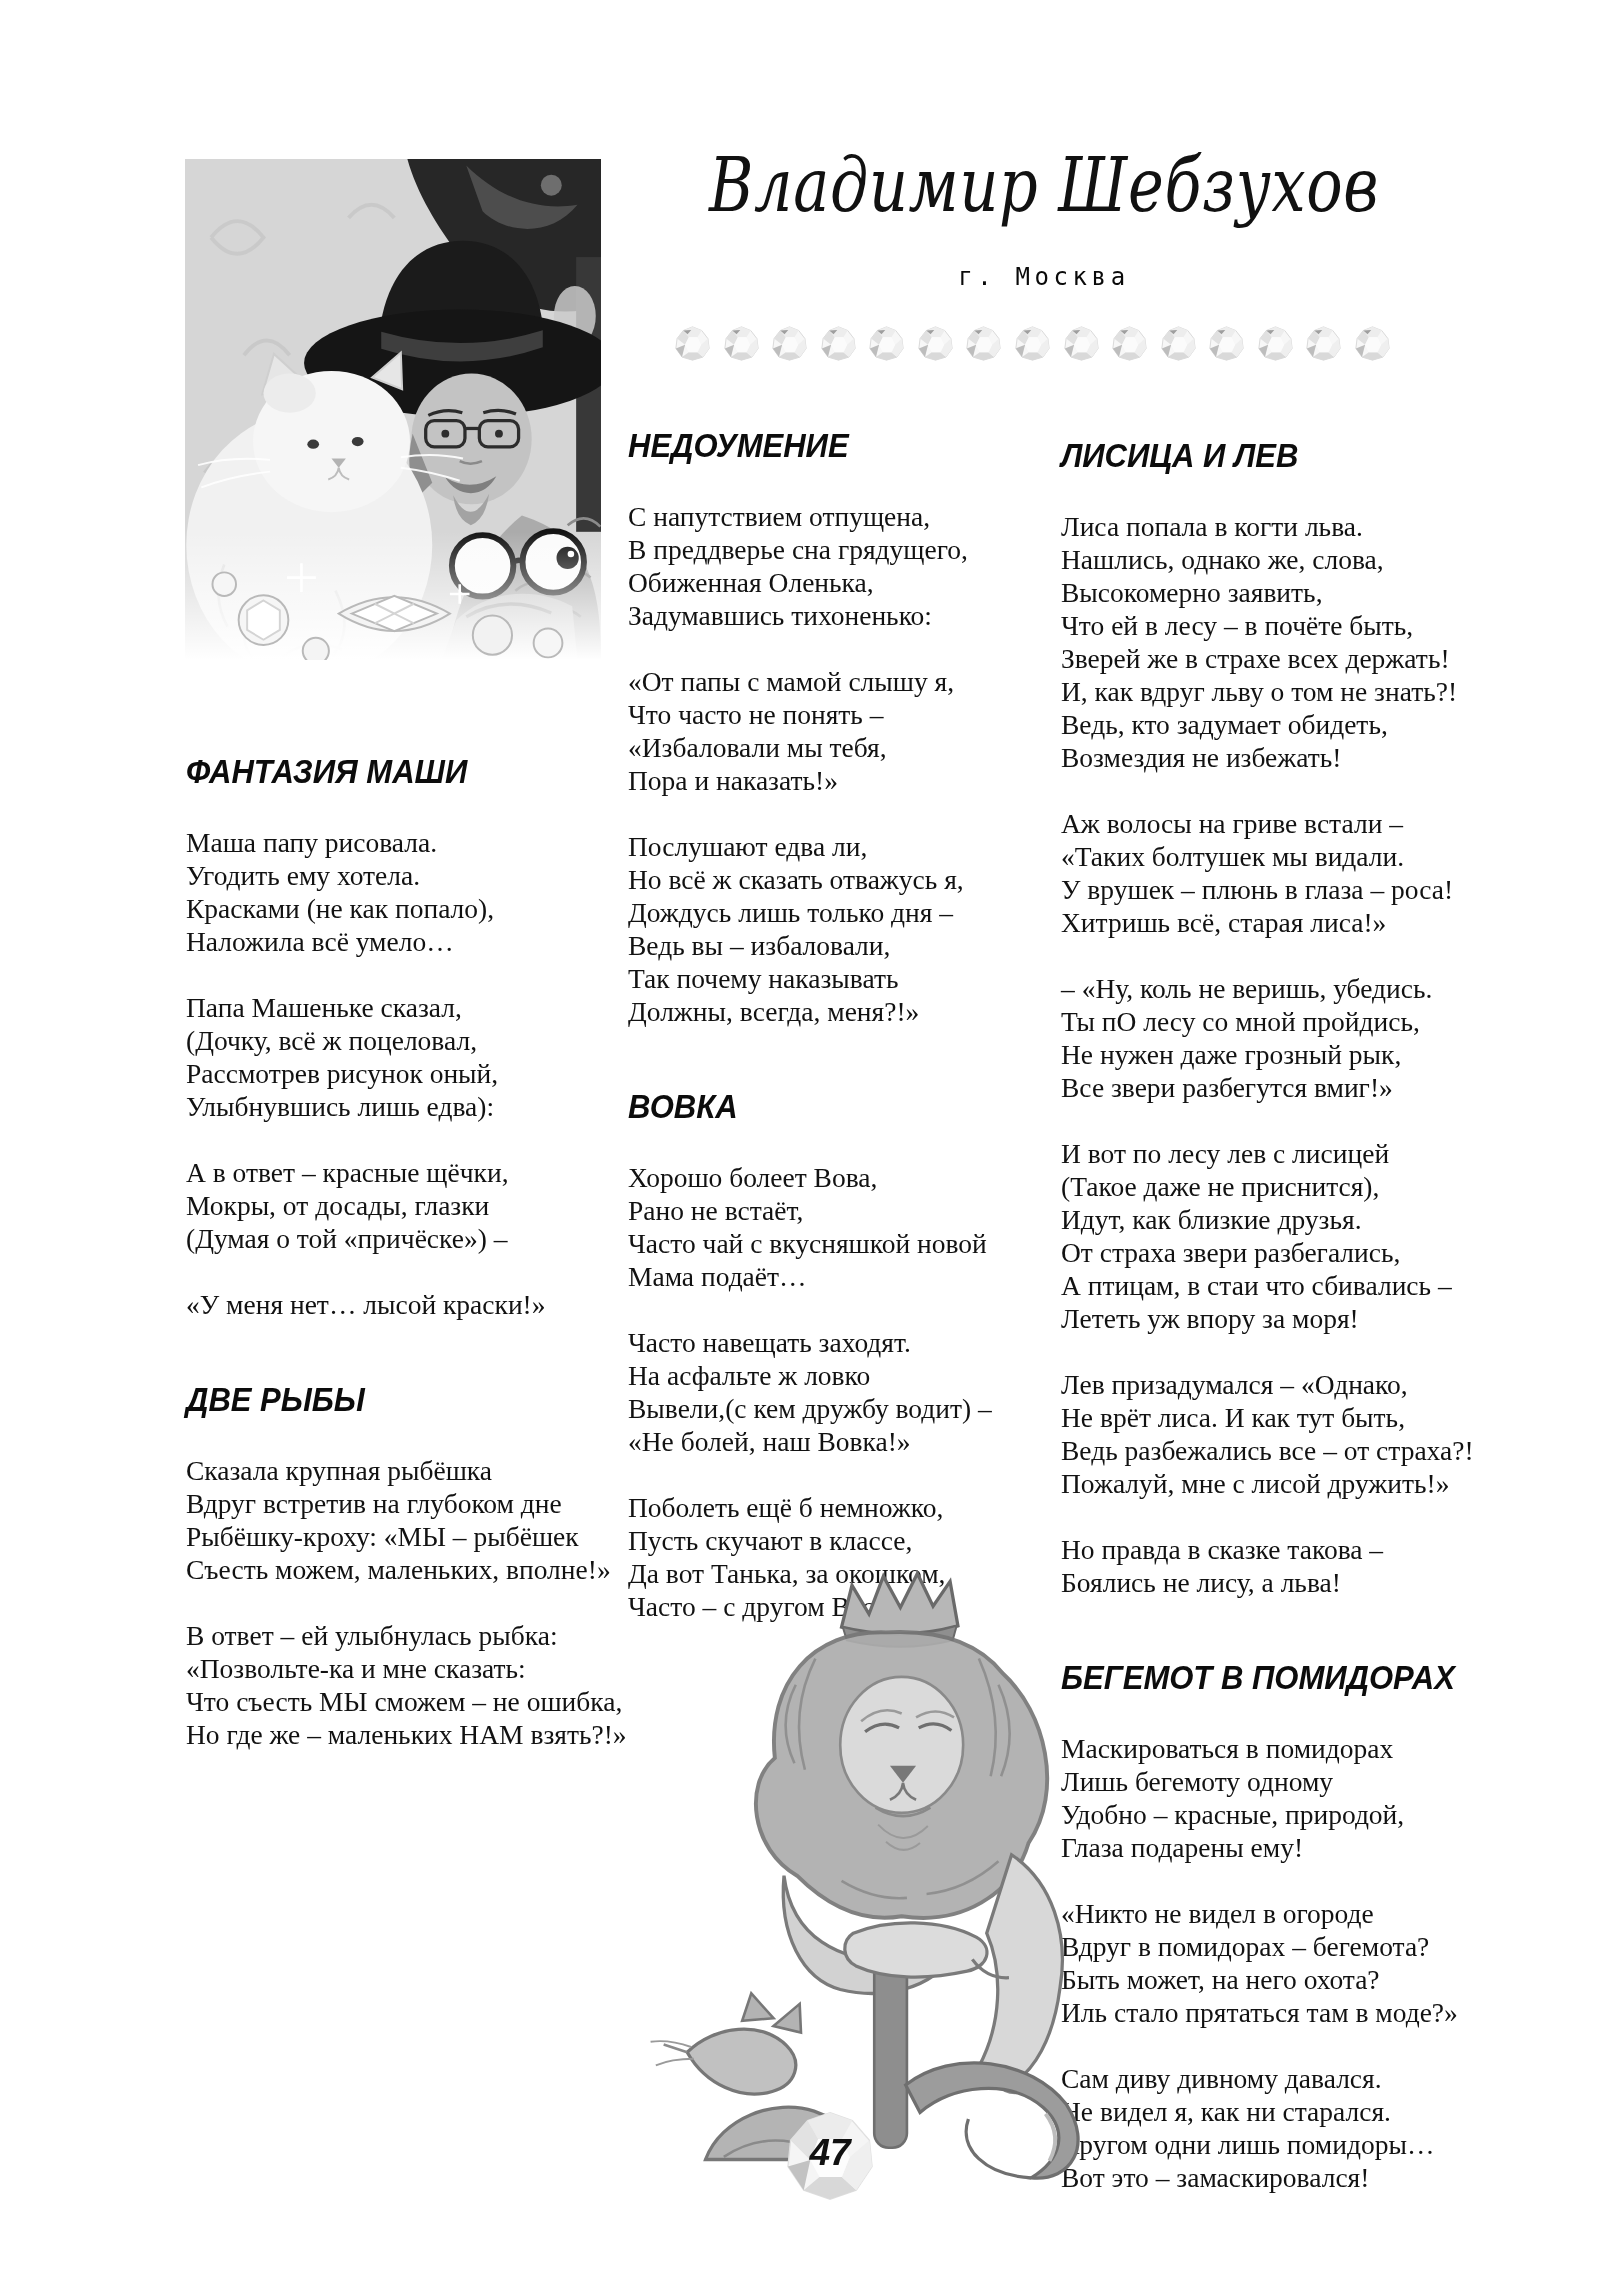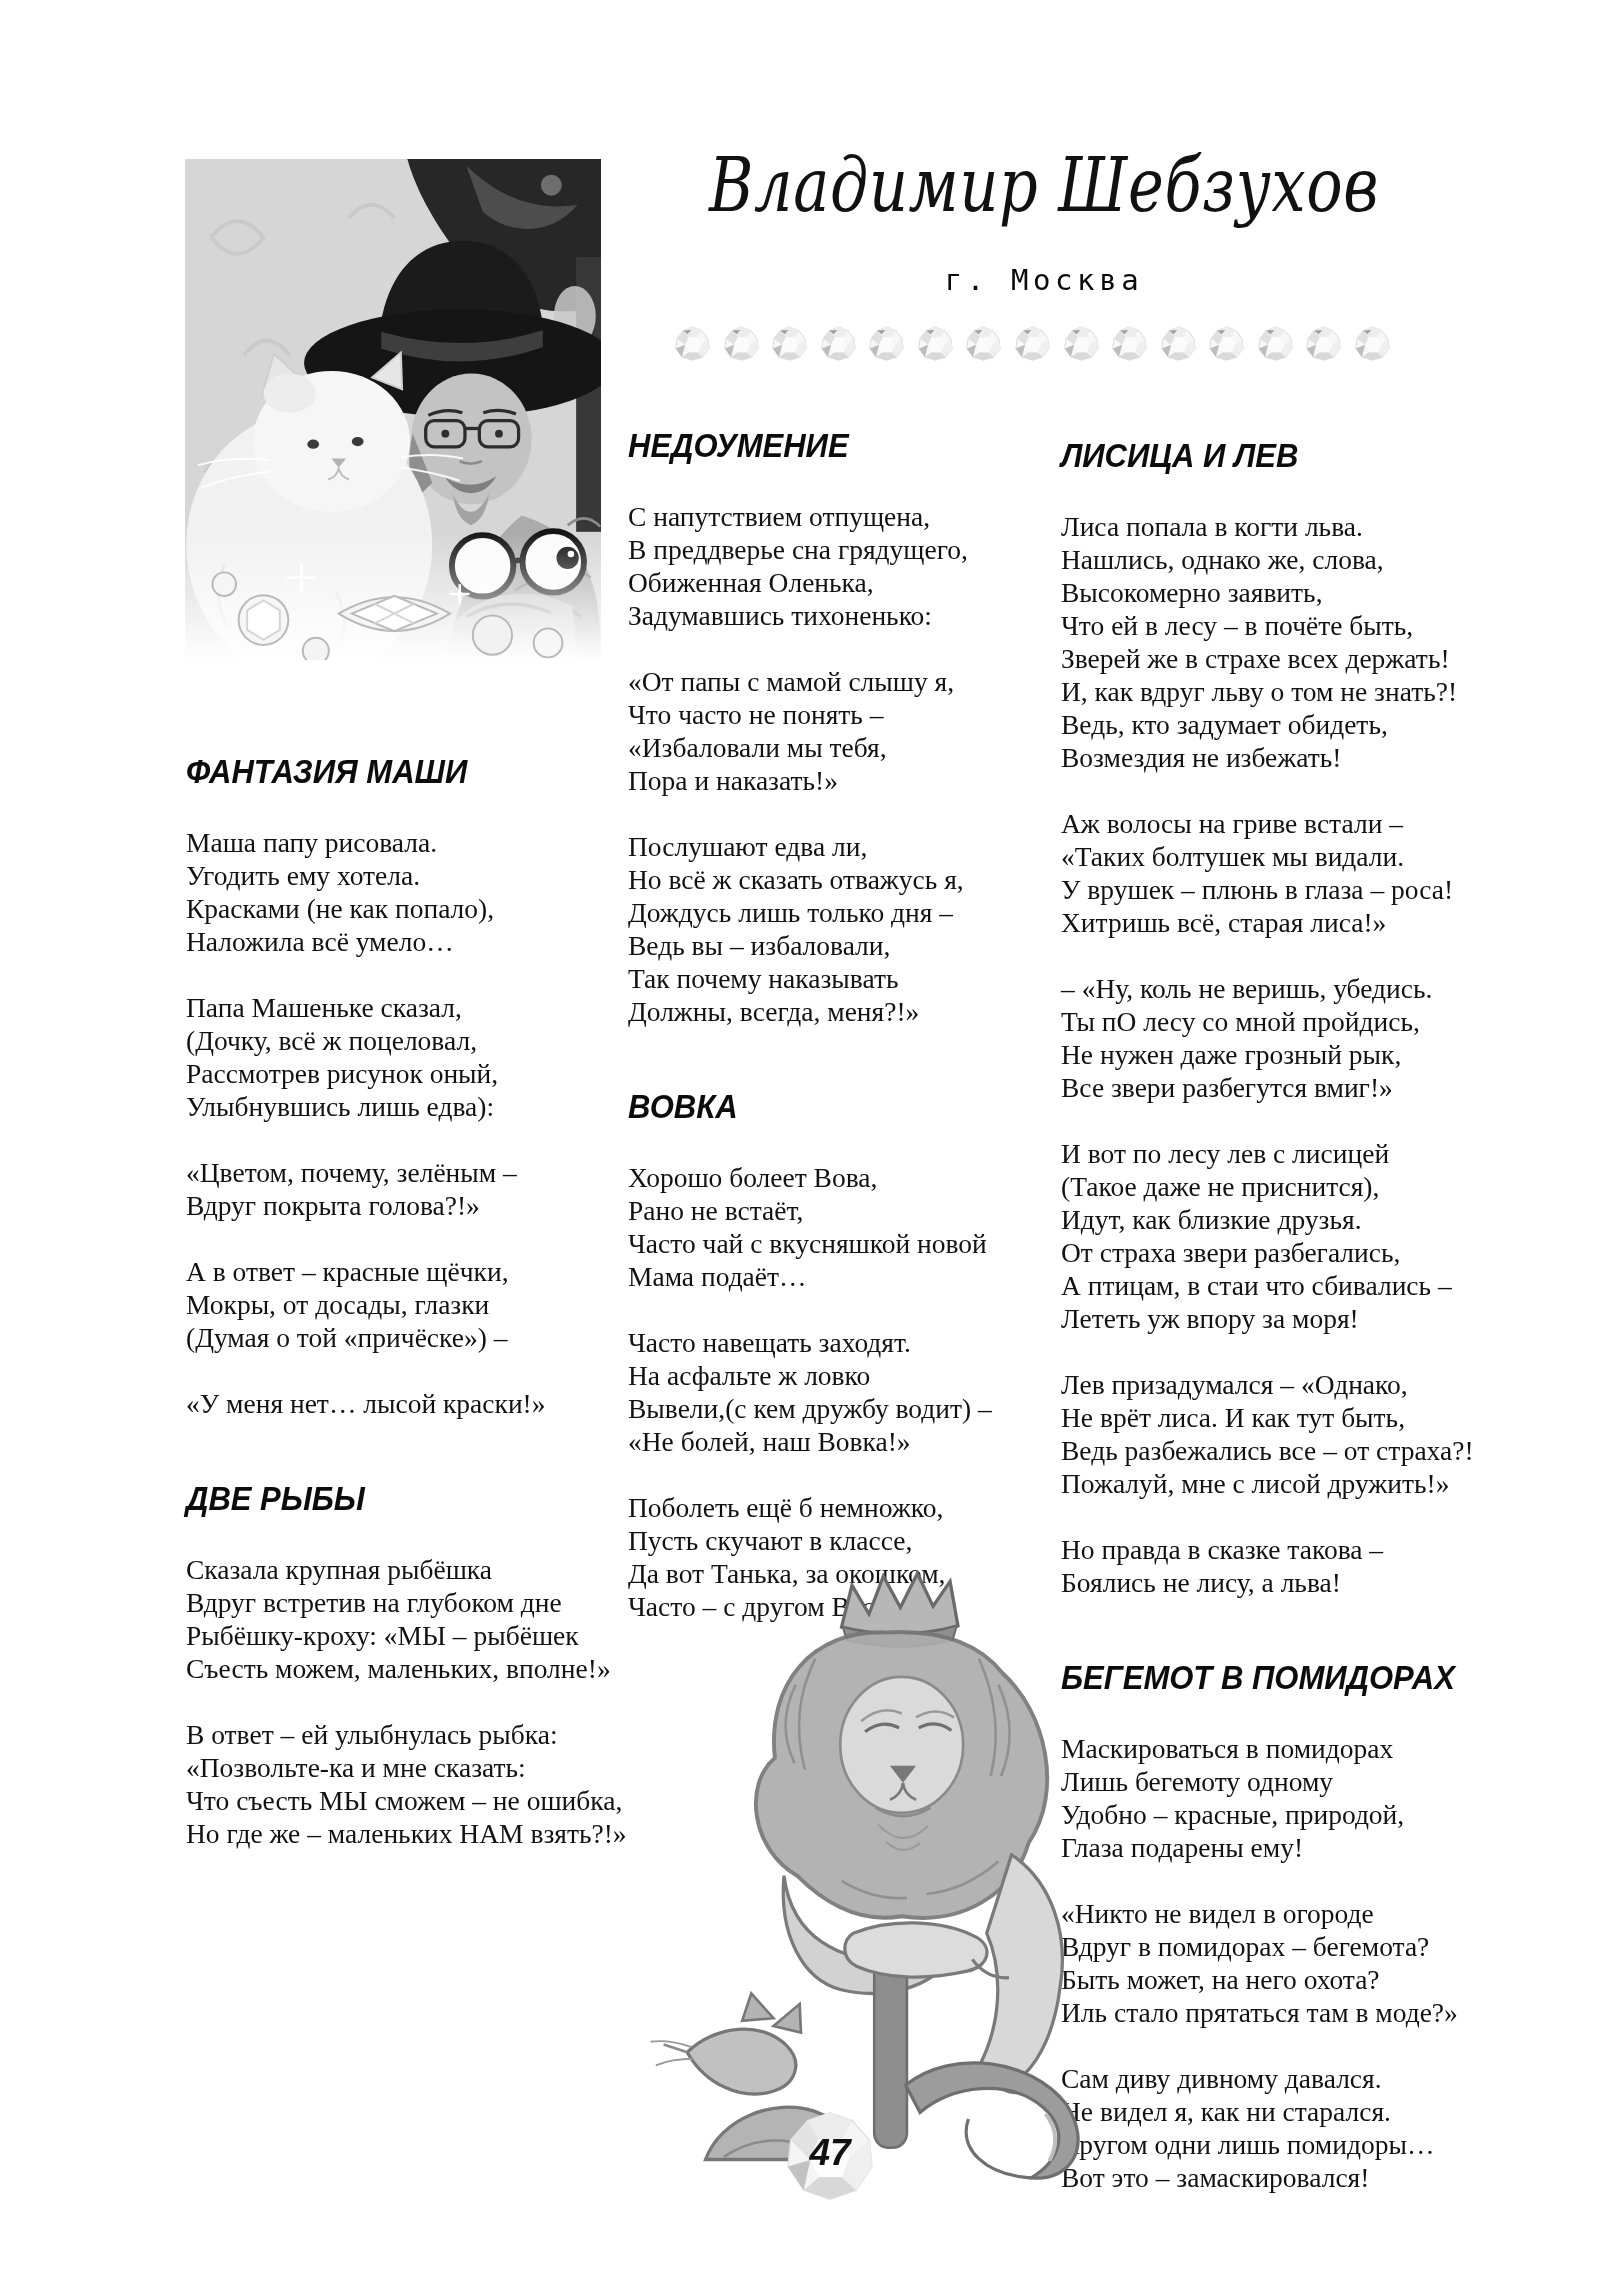--- a/index.html
+++ b/index.html
@@ -11,21 +11,21 @@
 
   
   .author-title { position:absolute; left:658px; top:143px; width:772px;
                   text-align:center; }
   .author-title span { display:inline-block;
     font-family:"DejaVu Serif", serif; font-style:italic; font-weight:500;
     font-size:63px; letter-spacing:0.7px; transform:scaleY(1.18) scaleX(.96);
     transform-origin:center top; white-space:nowrap; }
   .author-city { position:absolute; left:658px; top:263px; width:772px;
     text-align:center; font-family:"DejaVu Sans Mono", monospace;
-    font-size:29px; letter-spacing:4.6px; color:#0a0a0a; }
+    font-size:24px; letter-spacing:4.6px; color:#0a0a0a; }
 
   
   .ornament-row { position:absolute; left:674px; top:325px; width:717px;
     display:flex; justify-content:space-between; align-items:center; }
   .gem { width:37px; height:37px; display:inline-block; }
   .gem svg { width:100%; height:100%; display:block; }
 
   
   .photo { position:absolute; left:185px; top:159px; width:416px; height:501px;
            overflow:hidden; }
@@ -373,24 +373,20 @@
         <div class="line">Красками (не как попало),</div>
         <div class="line">Наложила всё умело…</div>
       </div>
       <div class="stanza">
         <div class="line">Папа Машеньке сказал,</div>
         <div class="line">(Дочку, всё ж поцеловал,</div>
         <div class="line">Рассмотрев рисунок оный,</div>
         <div class="line">Улыбнувшись лишь едва):</div>
       </div>
       <div class="stanza">
-        <div class="line">«Цветом, почему, зелёным –</div>
-        <div class="line">Вдруг покрыта голова?!»</div>
-      </div>
-      <div class="stanza">
         <div class="line">А в ответ – красные щёчки,</div>
         <div class="line">Мокры, от досады, глазки</div>
         <div class="line">(Думая о той «причёске») –</div>
       </div>
       <div class="stanza">
         <div class="line">«У меня нет… лысой краски!»</div>
       </div>
       <div class="poem-title">ДВЕ РЫБЫ</div>
       <div class="stanza">
         <div class="line">Сказала крупная рыбёшка</div>

